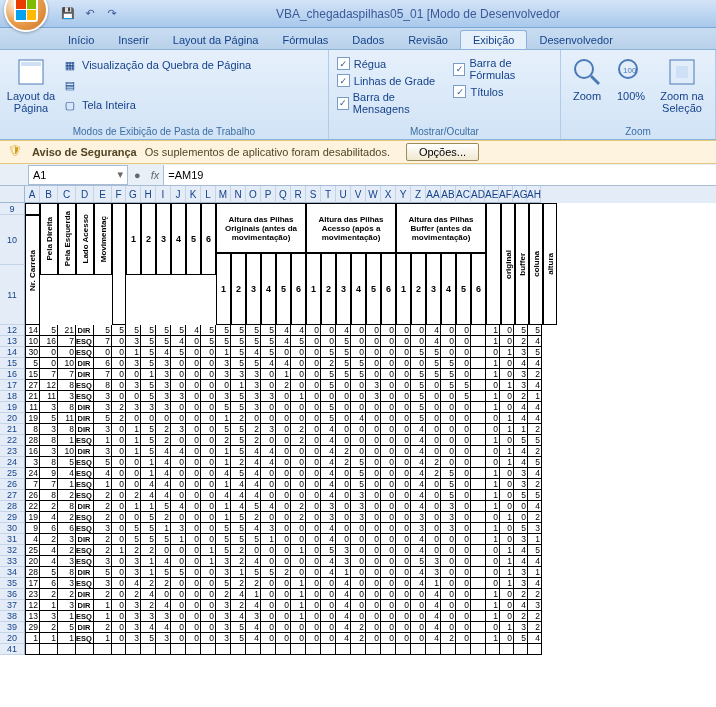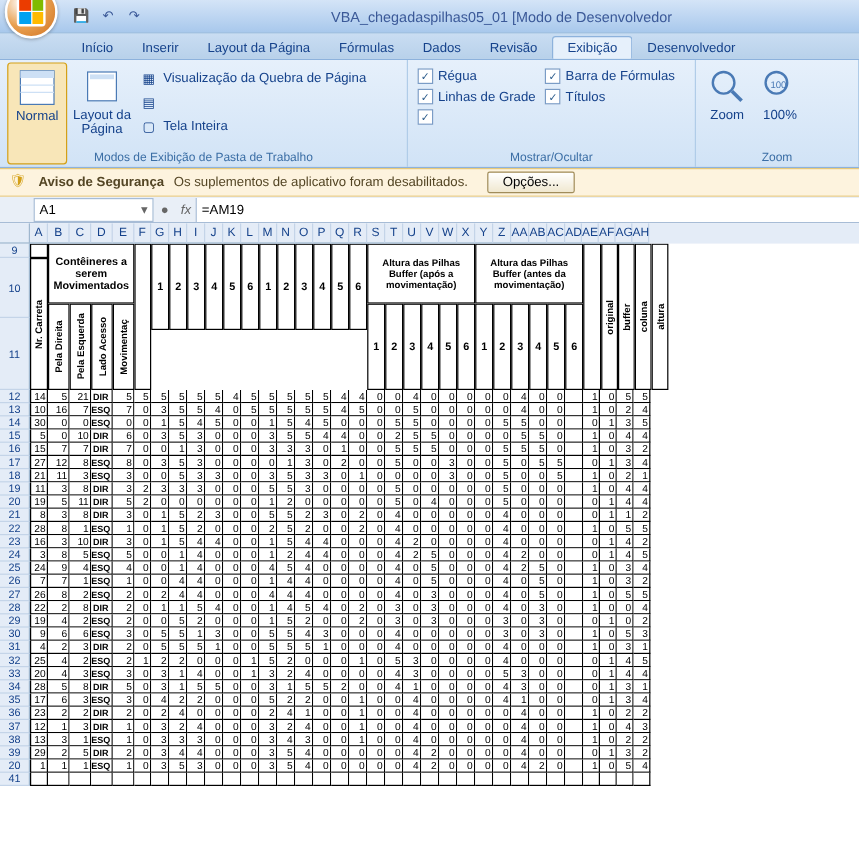--- a/index.html
+++ b/index.html
@@ -95,29 +95,20 @@
   <div class="tab">Fórmulas</div>
   <div class="tab">Dados</div>
   <div class="tab">Revisão</div>
   <div class="tab active">Exibição</div>
   <div class="tab">Desenvolvedor</div>
 </div>
 
 <div class="ribbon">
   <div class="ribbon-group" style="width:340px">
     <div class="group-body">
-      <div class="big-btn active">
-        <svg class="big-icon" viewBox="0 0 32 32">
-            <rect x="2" y="2" width="28" height="28" fill="#fff" stroke="#4a7ab5"></rect>
-            <rect x="2" y="2" width="28" height="6" fill="#cde0f5"></rect>
-            <line x1="2" y1="14" x2="30" y2="14" stroke="#cde0f5"></line>
-            <line x1="2" y1="20" x2="30" y2="20" stroke="#cde0f5"></line>
-          </svg>
-        <span>Normal</span>
-      </div>
       <div class="big-btn">
         <svg class="big-icon" viewBox="0 0 32 32">
             <rect x="4" y="4" width="24" height="24" fill="#fff" stroke="#4a7ab5"></rect>
             <rect x="6" y="6" width="20" height="4" fill="#cde0f5"></rect>
           </svg>
         <span>Layout da Página</span>
       </div>
       <div class="small-list">
         <div class="small-item">
             <span class="small-icon">▦</span>
@@ -141,20 +132,21 @@
         <div class="small-item">
             <span class="chk">✓</span>
             <span>Régua</span>
           </div>
         <div class="small-item">
             <span class="chk">✓</span>
             <span>Linhas de Grade</span>
           </div>
         <div class="small-item">
             <span class="chk">✓</span>
+            <span>Barra de Mensagens</span>
           </div>
       </div>
       <div class="small-list">
         <div class="small-item">
             <span class="chk">✓</span>
             <span>Barra de Fórmulas</span>
           </div>
         <div class="small-item">
             <span class="chk">✓</span>
             <span>Títulos</span>
@@ -172,20 +164,27 @@
             <line x1="20" y1="20" x2="28" y2="28" stroke="#4a7ab5" stroke-width="3"></line>
           </svg>
         <span>Zoom</span>
       </div>
       <div class="big-btn" style="width:40px">
         <svg class="big-icon" viewBox="0 0 32 32">
             <circle cx="13" cy="13" r="9" fill="none" stroke="#4a7ab5" stroke-width="2"></circle>
             <text x="8" y="17" font-size="8" fill="#4a7ab5">100</text>
           </svg>
         <span>100%</span>
+      </div>
+      <div class="big-btn" style="width:54px">
+        <svg class="big-icon" viewBox="0 0 32 32">
+            <rect x="4" y="4" width="24" height="24" fill="none" stroke="#4a7ab5"></rect>
+            <rect x="10" y="10" width="12" height="12" fill="#cde0f5"></rect>
+          </svg>
+        <span>Zoom na Seleção</span>
       </div>
     </div>
     <div class="group-label">Zoom</div>
   </div>
 </div>
 
 <div class="security-bar">
   <span class="shield-icon">🛡</span>
   <span class="sec-title">Aviso de Segurança</span>
   <span class="sec-msg">Os suplementos de aplicativo foram desabilitados.</span>
@@ -279,21 +278,20 @@
     </div>
   <div class="grid" id="grid">
       <div style="display: flex; height: 122px;">
         <div style="width: 15px;">
           <div class="hdr-cell" style="width: 15px; height: 12px;"></div>
           <div class="hdr-cell" style="width: 15px; height: 110px;">
             <span class="vtext">Nr. Carreta</span>
           </div>
         </div>
         <div style="width: 72px;">
-          <div class="hdr-cell" style="width: 72px; height: 50px;">Contêineres a serem Movimentados</div>
           <div style="display: flex;">
             <div class="hdr-cell" style="width: 18px; height: 72px;">
               <span class="vtext">Pela Direita</span>
             </div>
             <div class="hdr-cell" style="width: 18px; height: 72px;">
               <span class="vtext">Pela Esquerda</span>
             </div>
             <div class="hdr-cell" style="width: 18px; height: 72px;">
               <span class="vtext">Lado Acesso</span>
             </div>
@@ -309,31 +307,32 @@
           <div style="display: flex;">
             <div class="hdr-cell" style="width: 15px; height: 72px;">1</div>
             <div class="hdr-cell" style="width: 15px; height: 72px;">2</div>
             <div class="hdr-cell" style="width: 15px; height: 72px;">3</div>
             <div class="hdr-cell" style="width: 15px; height: 72px;">4</div>
             <div class="hdr-cell" style="width: 15px; height: 72px;">5</div>
             <div class="hdr-cell" style="width: 15px; height: 72px;">6</div>
           </div>
         </div>
         <div style="width: 90px;">
+          <div class="hdr-cell" style="width: 90px; height: 50px; font-size: 8px; padding: 2px;">Altura das Pilhas Originais          (antes da movimentação)</div>
           <div style="display: flex;">
             <div class="hdr-cell" style="width: 15px; height: 72px;">1</div>
             <div class="hdr-cell" style="width: 15px; height: 72px;">2</div>
             <div class="hdr-cell" style="width: 15px; height: 72px;">3</div>
             <div class="hdr-cell" style="width: 15px; height: 72px;">4</div>
             <div class="hdr-cell" style="width: 15px; height: 72px;">5</div>
             <div class="hdr-cell" style="width: 15px; height: 72px;">6</div>
           </div>
         </div>
         <div style="width: 90px;">
-          <div class="hdr-cell" style="width: 90px; height: 50px; font-size: 8px; padding: 2px;">Altura das Pilhas Buffer          (após a movimentação)</div>
+          <div class="hdr-cell" style="width: 90px; height: 50px; font-size: 8px; padding: 2px;">Altura das Pilhas Acesso          (após a movimentação)</div>
           <div style="display: flex;">
             <div class="hdr-cell" style="width: 15px; height: 72px;">1</div>
             <div class="hdr-cell" style="width: 15px; height: 72px;">2</div>
             <div class="hdr-cell" style="width: 15px; height: 72px;">3</div>
             <div class="hdr-cell" style="width: 15px; height: 72px;">4</div>
             <div class="hdr-cell" style="width: 15px; height: 72px;">5</div>
             <div class="hdr-cell" style="width: 15px; height: 72px;">6</div>
           </div>
         </div>
         <div style="width: 90px;">

